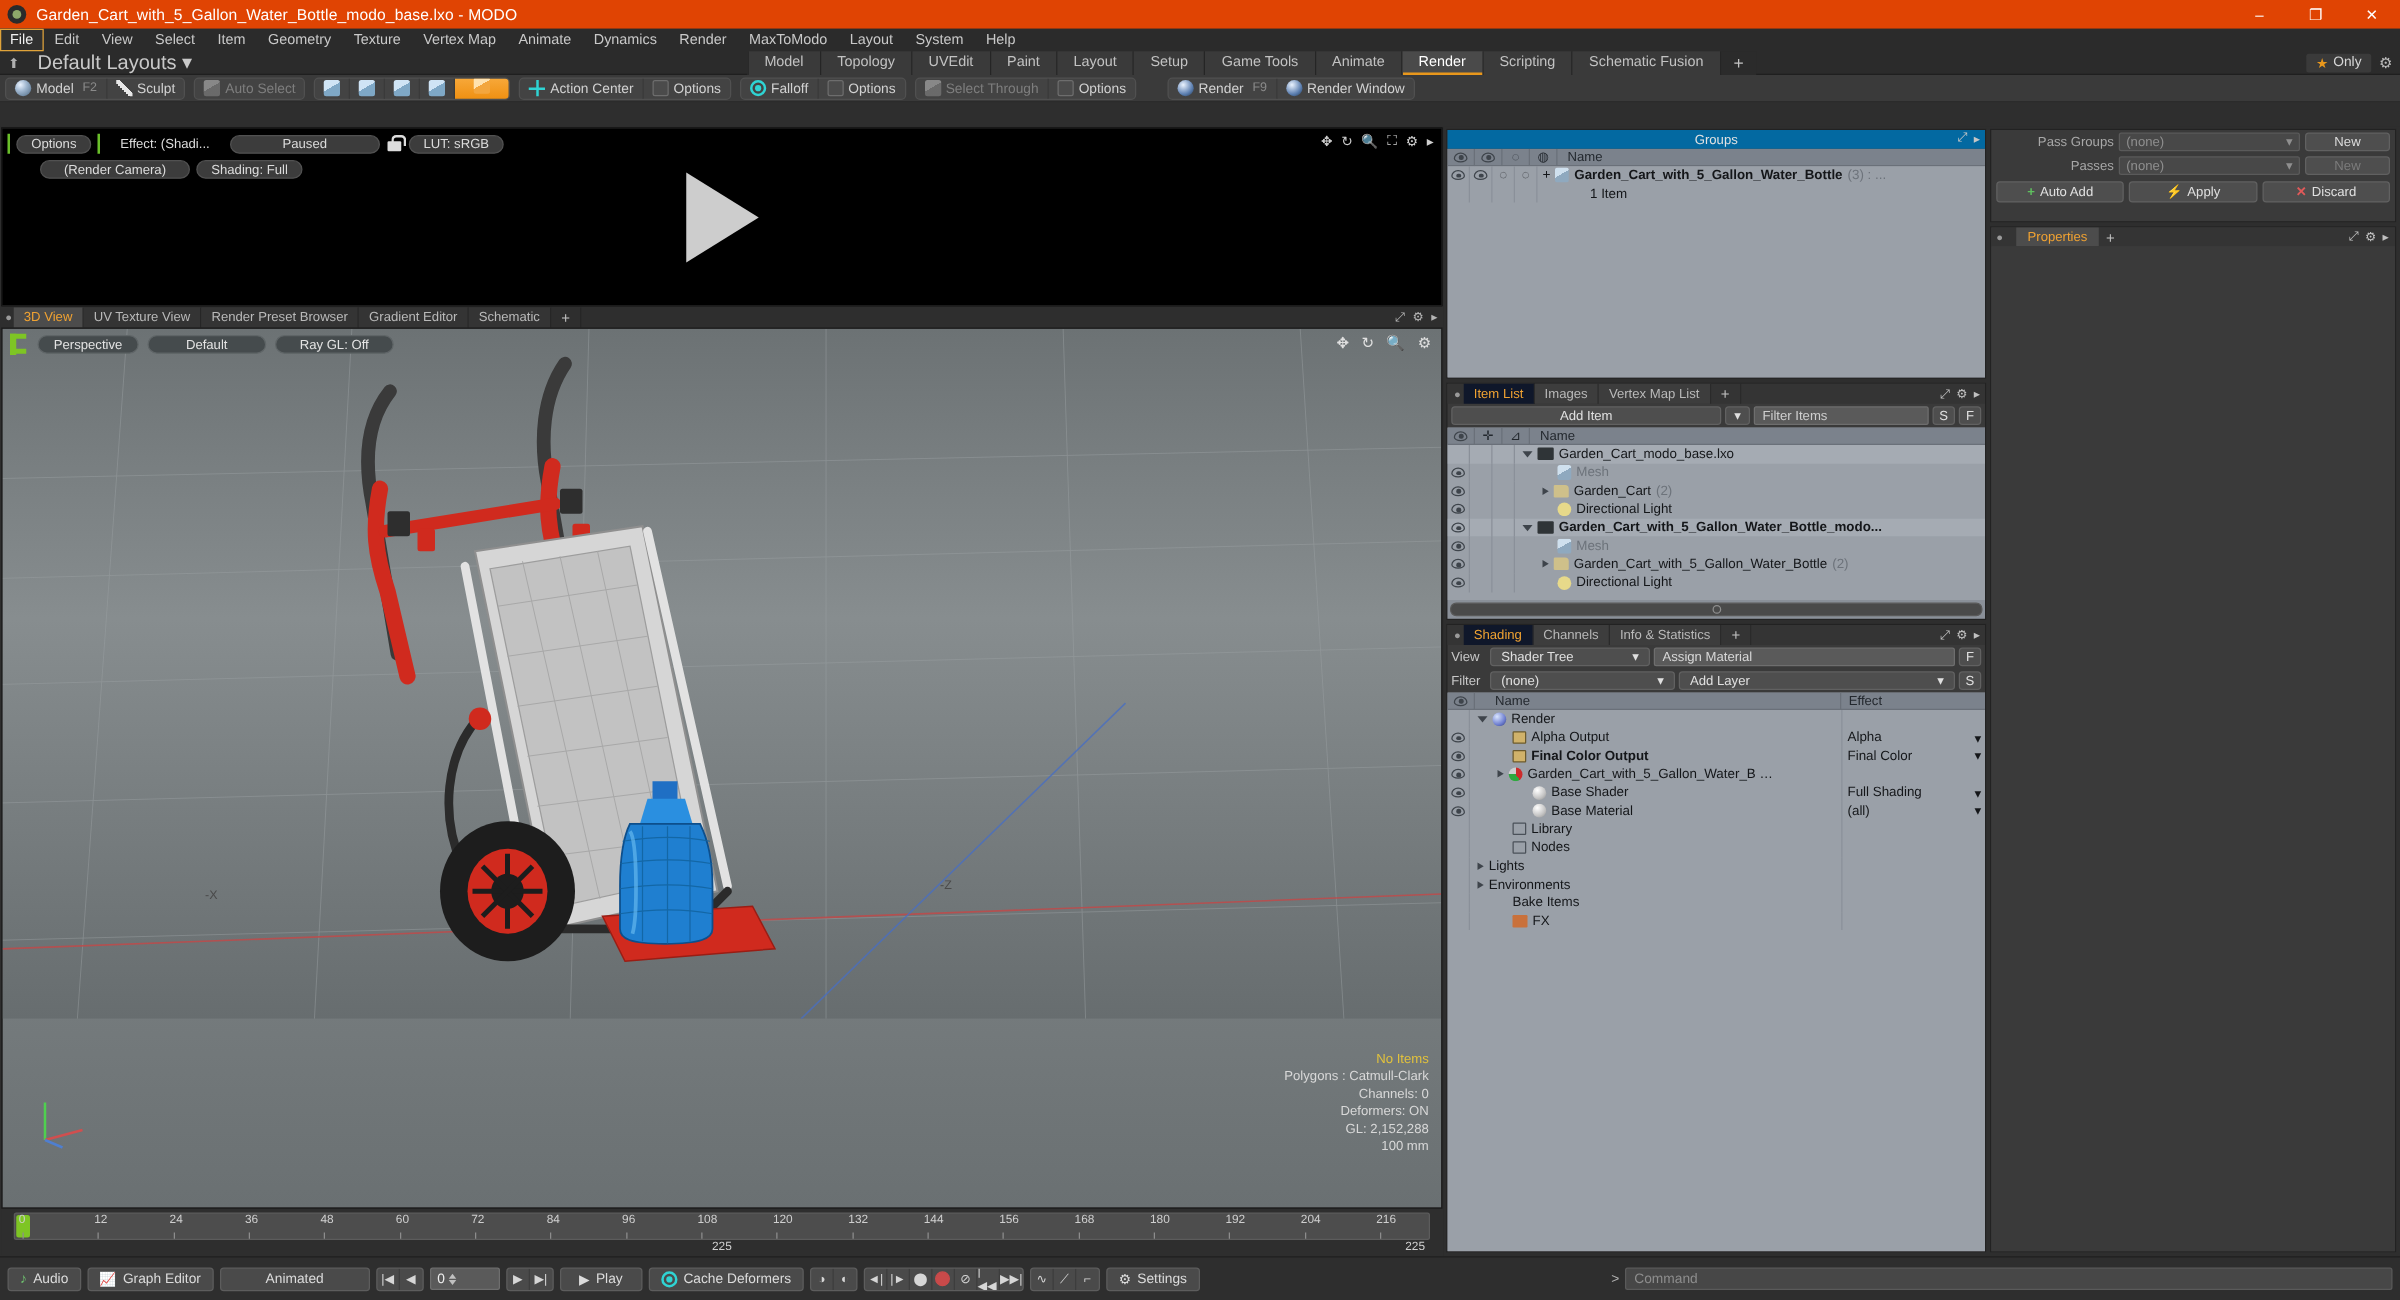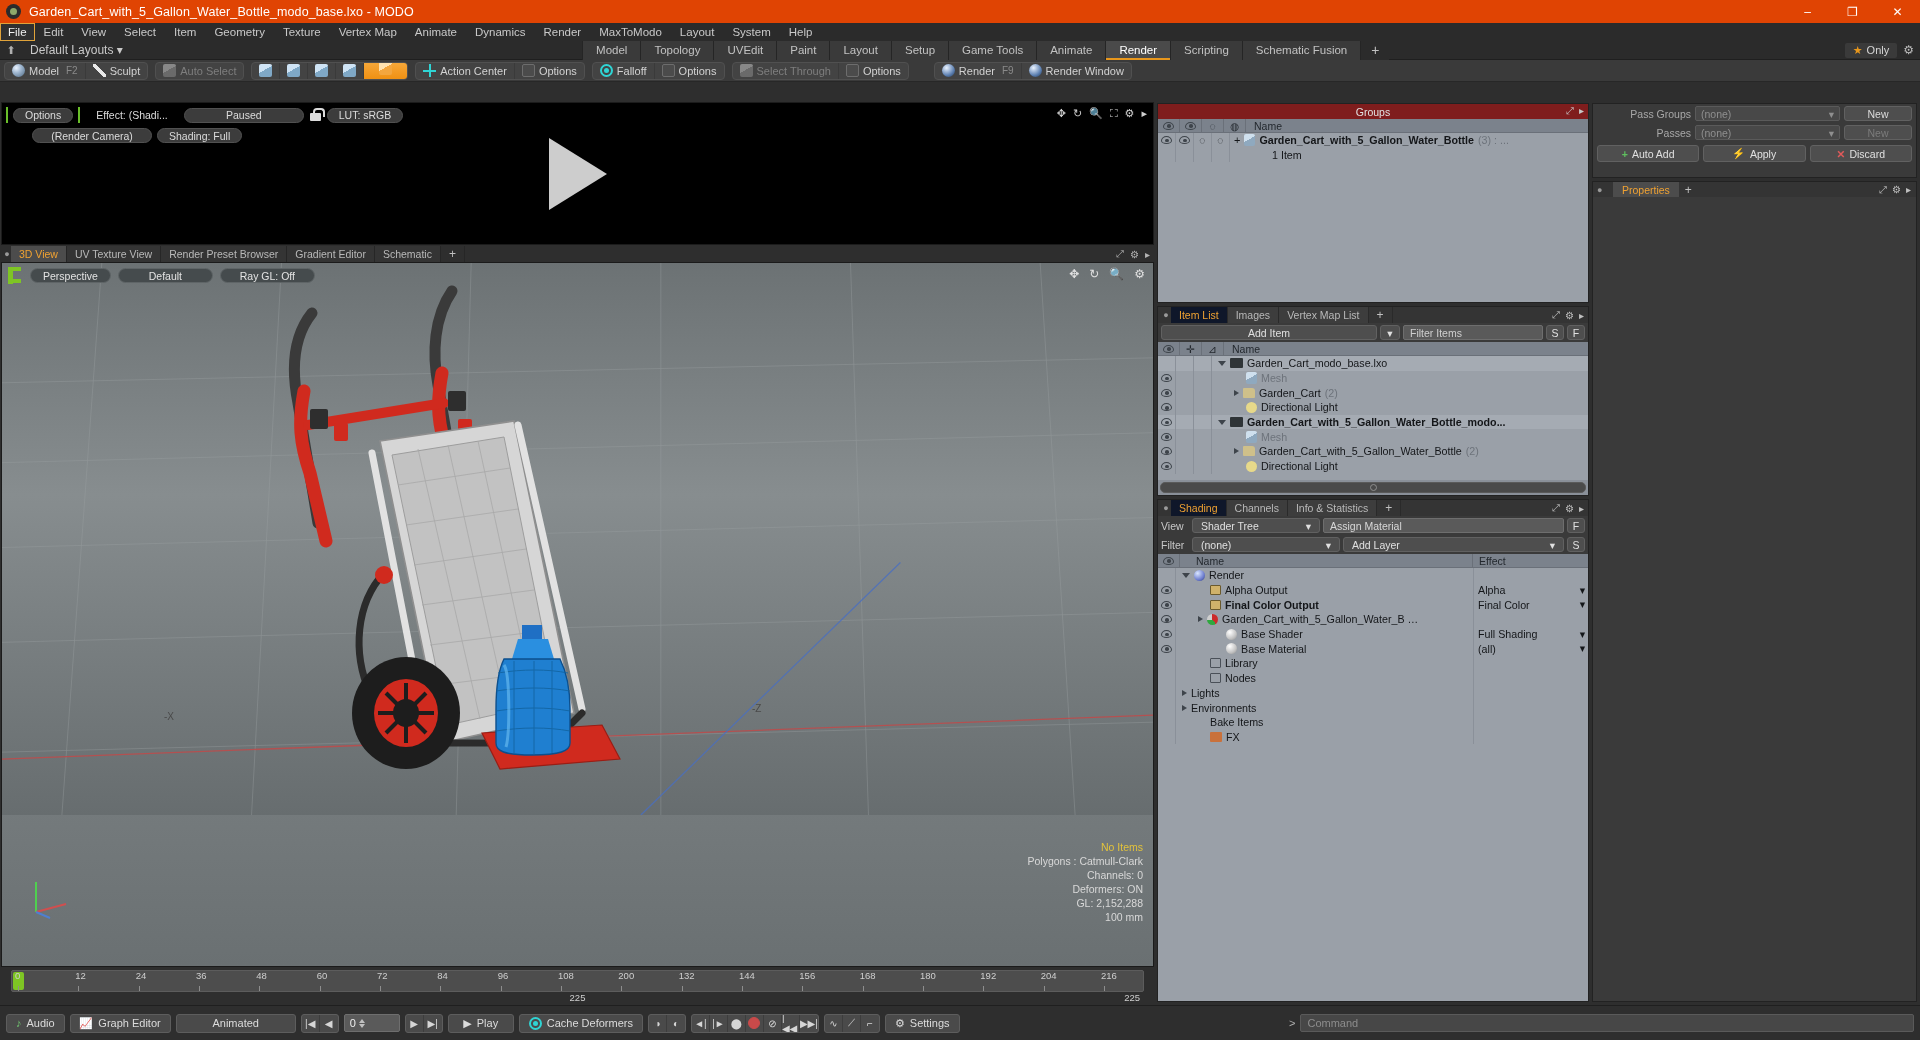--- a/index.html
+++ b/index.html
@@ -17,21 +17,21 @@
   .wbtn{ width:45px;height:23px;display:flex;align-items:center;justify-content:center;color:#fff;font-size:12px;}
 
   
   .menubar{ height:18px; background:#2b2b2b; display:flex; align-items:stretch; }
   .menubar .mi{ padding:0 9px; display:flex; align-items:center; font-size:11.5px; color:#c9c9c9; }
   .menubar .mi.sel{ color:#f0f0f0; border:1px solid #e0a33a; background:#303030; padding:0 7px;}
 
   
   .layoutbar{ height:19px; background:#2b2b2b; display:flex; align-items:center; border-bottom:1px solid #1f1f1f;}
   .layoutbar .homeicon{ width:22px;text-align:center;color:#b0b0b0;font-size:11px;}
-  .layoutbar .dl{ padding:0 8px; font-size:12px; color:#c9c9c9;}
+  .layoutbar .dl{ padding:0 8px; font-size:16px; color:#c9c9c9;}
   .lt-tabs{ margin-left:auto; display:flex; align-items:stretch; height:19px; padding-right:4px;}
   .lt{ padding:0 13px; display:flex; align-items:center; font-size:11.5px; color:#c2c2c2;
       background:#3a3a3a; border-right:1px solid #252525; }
   .lt.first{ border-left:1px solid #252525;}
   .lt.active{ background:#4a4a4a; color:#fff; box-shadow: inset 0 -2px 0 #e8971c;}
   .lt.plus{ background:#2b2b2b; font-size:14px; padding:0 10px; border-right:none;}
   .star-only{ display:flex;align-items:center;gap:4px;background:#3a3a3a;padding:0 8px;height:15px;
      border-radius:2px;font-size:11px;color:#d6d6d6;margin-right:6px;}
   .star-only .st{color:#e8971c;}
   .gear-top{ color:#bbb; font-size:12px; padding-right:6px;}
@@ -114,21 +114,21 @@
   .tl-track{ position:absolute; left:10px; right:10px; top:2px; height:22px; background:#4d4d4d;
       border:1px solid #5c5c5c; border-radius:2px;}
   .tick{ position:absolute; top:2px; font-size:9.5px; color:#cfcfcf;}
   .tlmark{ position:absolute; top:18px; width:1px; height:5px; background:#8d8d8d;}
   .tl-center{ position:absolute; left:0; right:0; top:24px; text-align:center; font-size:9.5px; color:#cfcfcf;}
   .tl-right{ position:absolute; right:14px; top:24px; font-size:9.5px; color:#cfcfcf;}
   .tl-left-handle{ position:absolute; left:12px; top:4px; width:11px; height:18px; background:#7ec524; border-radius:2px;}
 
   
   .panel{ background:#3a3a3a; border:1px solid #222; margin-bottom:3px; display:flex; flex-direction:column;}
-  .p-head{ height:15px; background:#7f1d1d; display:flex; align-items:center; justify-content:center;
+  .p-head{ height:15px; background:#0369a1; display:flex; align-items:center; justify-content:center;
       font-size:10.5px; color:#e2e2e2; position:relative;}
   .p-head .rt{ position:absolute; right:4px; top:1px; display:flex; gap:5px; color:#c6c6c6; font-size:10px;}
   .p-tabs{ height:16px; background:#343434; display:flex; align-items:stretch; padding-left:3px;}
   .ptab{ padding:0 8px; display:flex;align-items:center; font-size:10.5px; color:#b9b9b9; background:#3d3d3d;
       border-right:1px solid #2a2a2a;}
   .ptab.active{ background:#0f172a; color:#f0a232;}
   .ptab.plus{ background:transparent; color:#c0c0c0;font-size:12px;}
   .ptab-r{ margin-left:auto; display:flex; align-items:center; gap:5px; padding-right:4px; color:#c0c0c0; font-size:10px;}
 
   .btnrow{ display:flex; align-items:center; gap:3px; padding:2px 3px; }
@@ -537,21 +537,21 @@
             <div class="tick" style="left: 315.667px;">60</div>
             <div class="tlmark" style="left: 318.667px;"></div>
             <div class="tick" style="left: 376px;">72</div>
             <div class="tlmark" style="left: 379px;"></div>
             <div class="tick" style="left: 436.333px;">84</div>
             <div class="tlmark" style="left: 439.333px;"></div>
             <div class="tick" style="left: 496.667px;">96</div>
             <div class="tlmark" style="left: 499.667px;"></div>
             <div class="tick" style="left: 557px;">108</div>
             <div class="tlmark" style="left: 560px;"></div>
-            <div class="tick" style="left: 617.333px;">200</div>
+            <div class="tick" style="left: 617.333px;">120</div>
             <div class="tlmark" style="left: 620.333px;"></div>
             <div class="tick" style="left: 677.667px;">132</div>
             <div class="tlmark" style="left: 680.667px;"></div>
             <div class="tick" style="left: 738px;">144</div>
             <div class="tlmark" style="left: 741px;"></div>
             <div class="tick" style="left: 798.333px;">156</div>
             <div class="tlmark" style="left: 801.333px;"></div>
             <div class="tick" style="left: 858.667px;">168</div>
             <div class="tlmark" style="left: 861.667px;"></div>
             <div class="tick" style="left: 919px;">180</div>

